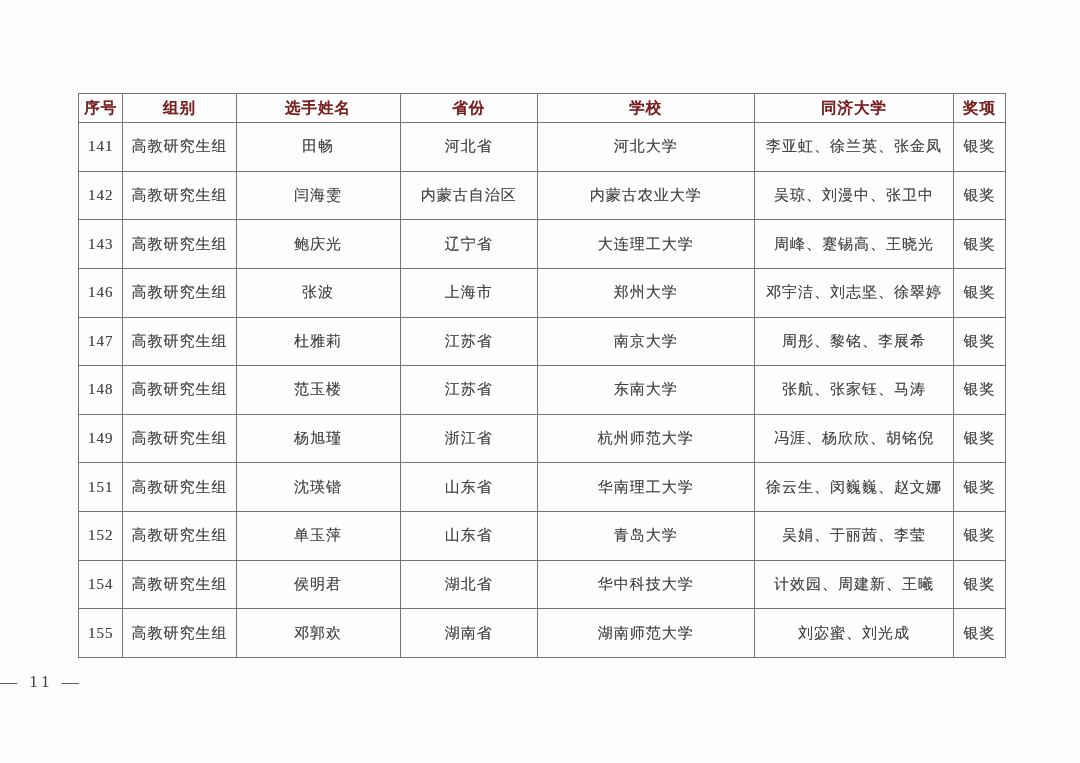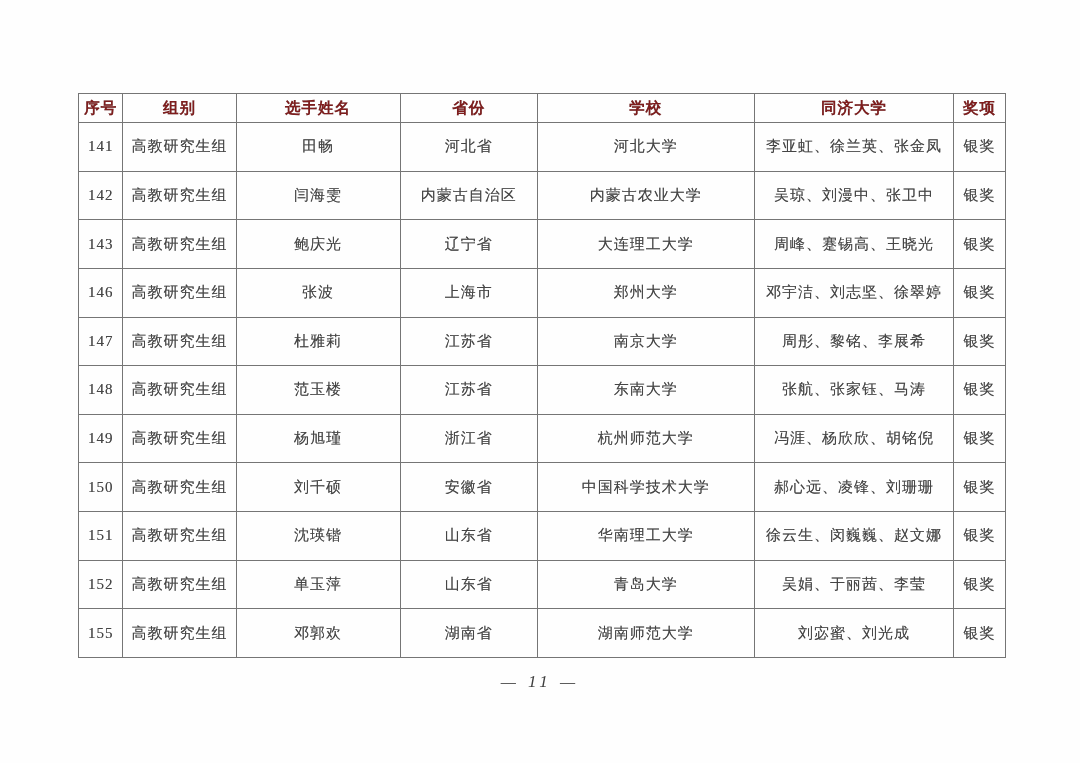--- a/index.html
+++ b/index.html
@@ -50,25 +50,24 @@
   }
   .award-table td {
     height: 29px;
     font-weight: normal;
   }
   .footer-pageno {
     position: absolute;
     left: 0;
     top: 672px;
     width: 100%;
-    text-align: center;
+    text-align: left;
     font-size: 17px;
     color: #3f3f3f;
     letter-spacing: 4px;
-    font-style: italic;
   }
 </style>
 </head>
 <body>
 
 <div class="page">
 
   <table class="award-table">
     <colgroup>
         <col style="width: 4.8%;">
@@ -148,44 +147,44 @@
         <tr>
           <td>149</td>
           <td>高教研究生组</td>
           <td>杨旭瑾</td>
           <td>浙江省</td>
           <td>杭州师范大学</td>
           <td>冯涯、杨欣欣、胡铭倪</td>
           <td>银奖</td>
         </tr>
         <tr>
-          <td>150</td>
-          <td>高教研究生组</td>
-          <td>刘千硕</td>
-          <td>安徽省</td>
-          <td>中国科学技术大学</td>
-          <td>郝心远、凌锋、刘珊珊</td>
-          <td>银奖</td>
-        </tr>
-        <tr>
           <td>151</td>
           <td>高教研究生组</td>
           <td>沈瑛锴</td>
           <td>山东省</td>
           <td>华南理工大学</td>
           <td>徐云生、闵巍巍、赵文娜</td>
           <td>银奖</td>
         </tr>
         <tr>
           <td>152</td>
           <td>高教研究生组</td>
           <td>单玉萍</td>
           <td>山东省</td>
           <td>青岛大学</td>
           <td>吴娟、于丽茜、李莹</td>
+          <td>银奖</td>
+        </tr>
+        <tr>
+          <td>154</td>
+          <td>高教研究生组</td>
+          <td>侯明君</td>
+          <td>湖北省</td>
+          <td>华中科技大学</td>
+          <td>计效园、周建新、王曦</td>
           <td>银奖</td>
         </tr>
         <tr>
           <td>155</td>
           <td>高教研究生组</td>
           <td>邓郭欢</td>
           <td>湖南省</td>
           <td>湖南师范大学</td>
           <td>刘宓蜜、刘光成</td>
           <td>银奖</td>

